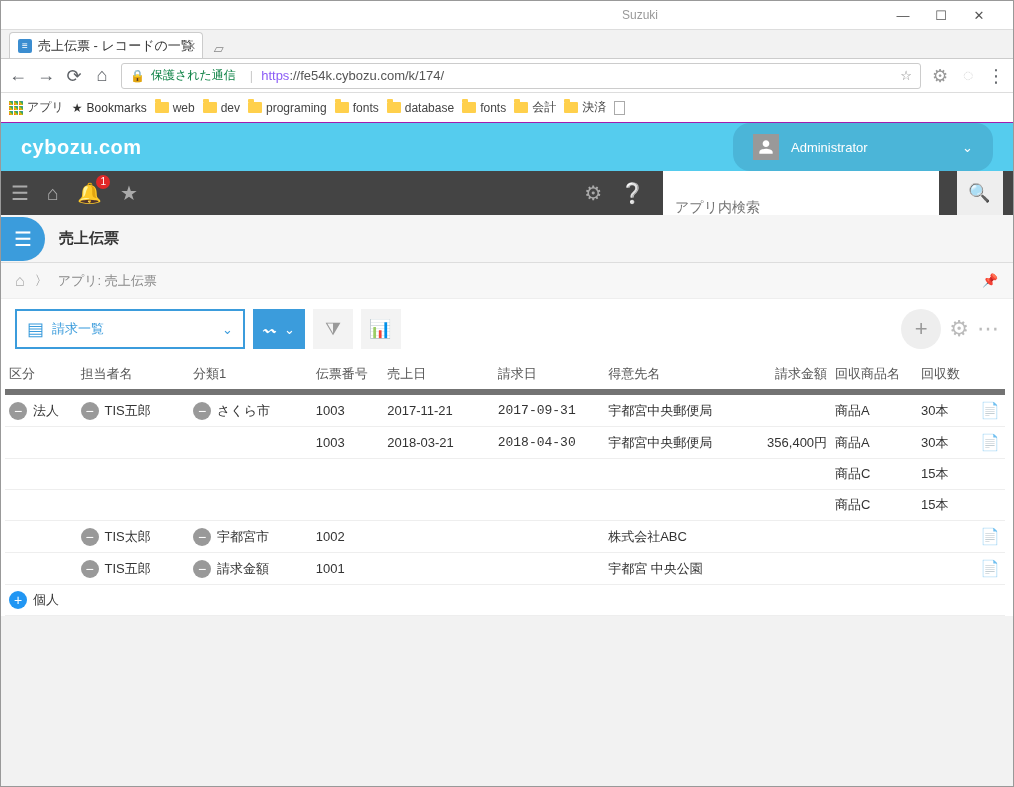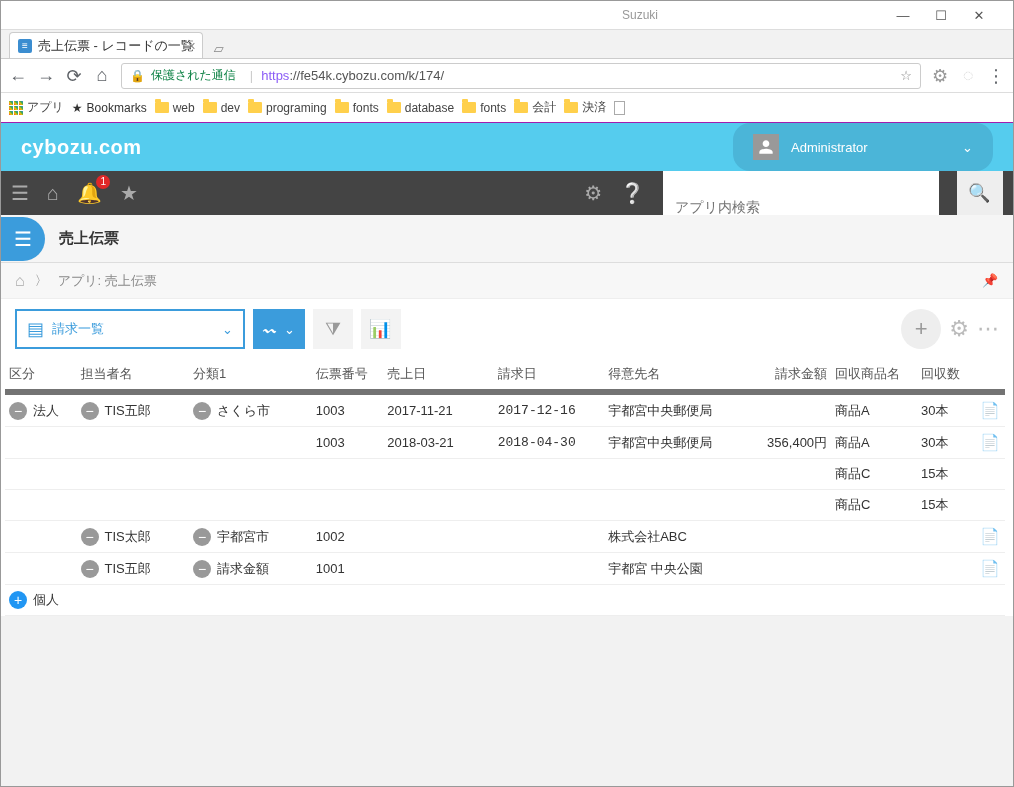--- a/index.html
+++ b/index.html
@@ -300,21 +300,21 @@
                     </div>
                   </td>
         <td class="col2">
                     <div class="grp">
                       <span class="circ-minus">−</span>
                       <span>さくら市</span>
                     </div>
                   </td>
         <td class="col3">1003</td>
         <td class="col4">2017-11-21</td>
-        <td class="col5">2017-12-16</td>
+        <td class="col5">2017-09-31</td>
         <td class="col6">宇都宮中央郵便局</td>
         <td class="col7"></td>
         <td class="col8">商品A</td>
         <td class="col9">30本</td>
         <td class="col10"><span class="detail-icon">📄</span></td>
                 </tr>
                 <tr>
         <td class="col0"></td>
         <td class="col1"></td>
         <td class="col2"></td>

